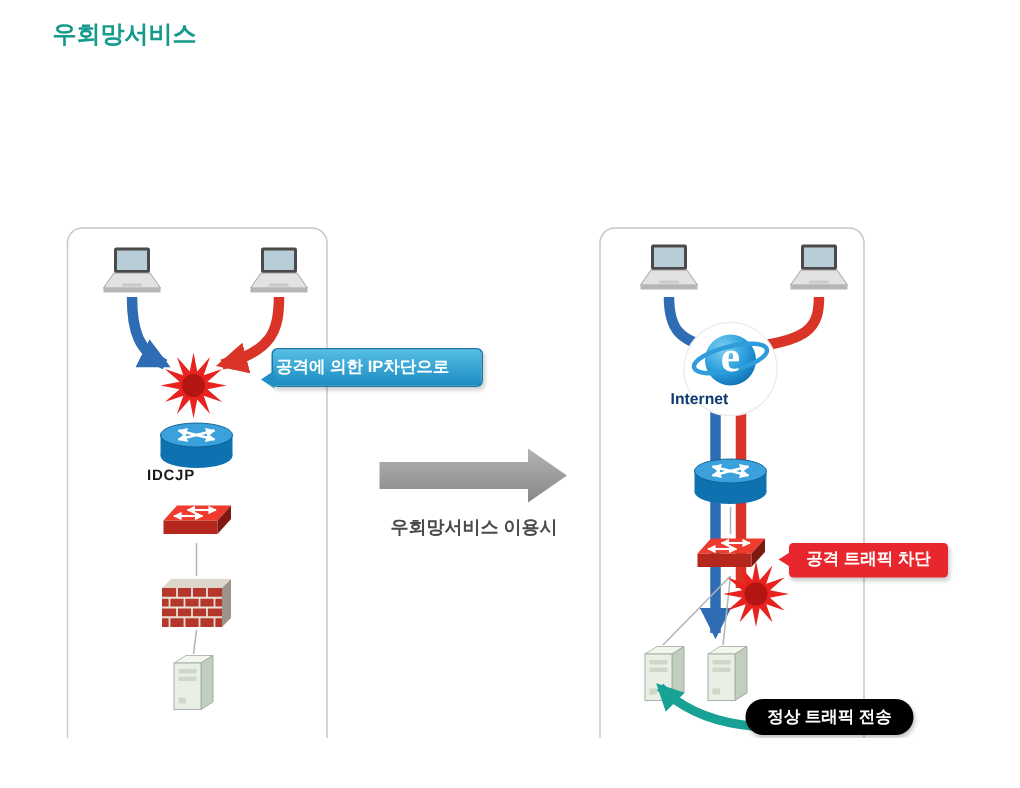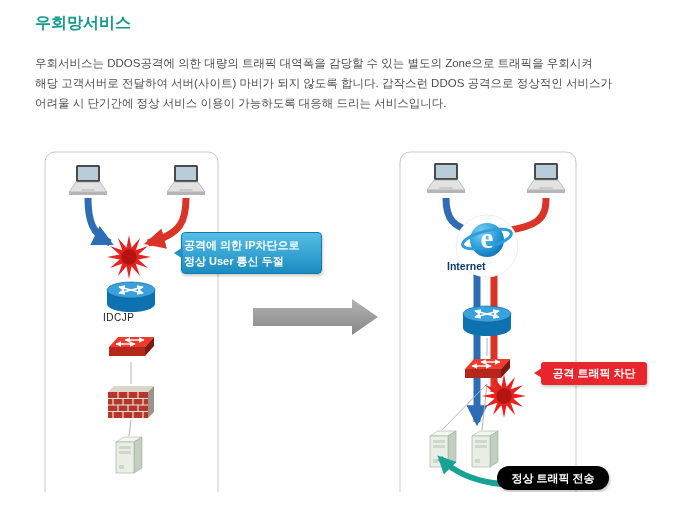--- a/index.html
+++ b/index.html
@@ -3,42 +3,37 @@
 <meta charset="utf-8">
 <style>
   *{margin:0;padding:0;box-sizing:border-box}
   html,body{background:#fff}
   body{font-family:"Liberation Sans","DejaVu Sans",sans-serif}
   .canvas{position:relative;width:680px;height:492px;background:#fff;overflow:hidden}
   .title{position:absolute;left:35px;top:13px;font-size:16px;font-weight:bold;color:#159a8c}
   .desc{position:absolute;left:35px;top:53px;width:625px;font-size:11.5px;color:#4d4d4d;line-height:20px}
   .desc div{white-space:nowrap}
   .svg-layer{position:absolute;left:0;top:140px}
-  .lbl-idcjp{position:absolute;left:103px;top:312px;width:56px;font-size:10px;font-weight:normal;color:#1a1a1a;letter-spacing:.5px}
+  .lbl-idcjp{position:absolute;left:86px;top:312px;width:56px;text-align:center;font-size:10px;font-weight:bold;color:#1a1a1a;letter-spacing:.5px}
   .mid-caption{position:absolute;left:236px;top:342px;width:160px;text-align:center;font-size:12px;font-weight:bold;color:#4a4a4a;line-height:19px}
   .co-blue{position:absolute;left:181px;top:232px;width:141px;padding:4px 2px;background:linear-gradient(180deg,#55bee6 0%,#1b8cc0 100%);border:1px solid #1578a8;border-radius:4px;color:#fff;font-size:11px;font-weight:bold;text-align:left;line-height:16px;box-shadow:1px 2px 3px rgba(0,0,0,.2)}
   .co-blue::before{content:"";position:absolute;left:-8px;top:14px;width:0;height:0;border:6px solid transparent;border-left:0;border-right:9px solid #2191c5}
-  .co-red{position:absolute;left:541px;top:362px;width:106px;height:23px;line-height:23px;background:#e8262d;border-radius:3px;color:#fff;font-size:11px;font-weight:bold;text-align:center;box-shadow:1px 2px 3px rgba(0,0,0,.2)}
+  .co-red{position:absolute;left:526px;top:362px;width:106px;height:23px;line-height:23px;background:#e8262d;border-radius:3px;color:#fff;font-size:11px;font-weight:bold;text-align:center;box-shadow:1px 2px 3px rgba(0,0,0,.2)}
   .co-red::before{content:"";position:absolute;left:-7px;top:6px;width:0;height:0;border:5px solid transparent;border-left:0;border-right:8px solid #e8262d}
   .co-teal{position:absolute;left:497px;top:466px;width:112px;height:24px;line-height:24px;background:#000000;border-radius:12px;color:#fff;font-size:11px;font-weight:bold;text-align:center;box-shadow:1px 2px 3px rgba(0,0,0,.25)}
   .ie-e{position:absolute;left:474px;top:224px;width:26px;height:30px;line-height:29px;text-align:center;font-family:"Liberation Serif","DejaVu Serif",serif;font-size:29px;font-weight:bold;color:#fff}
   .lbl-internet{position:absolute;left:447px;top:260px;width:80px;text-align:left;font-size:10.5px;font-weight:bold;color:#0d3a70}
 </style>
 </head>
 <body>
 
 <div class="canvas">
 
   <div class="title">우회망서비스</div>
 
-  <div class="desc">
-    <div>우회서비스는 DDOS공격에 의한 대량의 트래픽 대역폭을 감당할 수 있는 별도의 Zone으로 트래픽을 우회시켜</div>
-    <div>해당 고객서버로 전달하여 서버(사이트) 마비가 되지 않도록 합니다. 갑작스런 DDOS 공격으로 정상적인 서비스가</div>
-    <div>어려울 시 단기간에 정상 서비스 이용이 가능하도록 대응해 드리는 서비스입니다.</div>
-  </div>
 
   <svg class="svg-layer" width="680" height="385" viewBox="0 0 680 385">
     <defs>
       <marker id="ah-blue" viewBox="0 0 10 10" refX="8" refY="5" markerWidth="3" markerHeight="3" orient="auto">
           <path d="M0,0 L10,5 L0,10 Z" fill="#2e6db4"></path>
         </marker>
       <marker id="ah-red" viewBox="0 0 10 10" refX="8" refY="5" markerWidth="3" markerHeight="3" orient="auto">
           <path d="M0,0 L10,5 L0,10 Z" fill="#da3327"></path>
         </marker>
       <marker id="ah-teal" viewBox="0 0 10 10" refX="8" refY="5" markerWidth="3" markerHeight="3" orient="auto">
@@ -153,26 +148,26 @@
     <line x1="487" y1="244" x2="482" y2="290" stroke="#b3b3b3" stroke-width="1"></line>
     <use href="#switchbox" x="464" y="218" width="46" height="24"></use>
     <use href="#burst" x="481" y="233" width="46" height="46"></use>
     <use href="#server" x="426" y="290" width="32" height="40"></use>
     <use href="#server" x="468" y="290" width="32" height="40"></use>
     <path d="M 548 338 C 518 350, 468 346, 440 318" fill="none" stroke="#18a195" stroke-width="6" marker-end="url(#ah-teal)"></path>
   </svg>
 
   <div class="co-blue">
     <div>공격에 의한 IP차단으로</div>
-    <div>정상 User 통신 두절</div>
   </div>
 
   <div class="lbl-idcjp">IDCJP</div>
 
   <div class="mid-caption">
+    <div>우회망서비스 이용시</div>
   </div>
 
   <div class="ie-e">e</div>
   <div class="lbl-internet">Internet</div>
 
   <div class="co-red">공격 트래픽 차단</div>
   <div class="co-teal">정상 트래픽 전송</div>
 
 </div>
 

